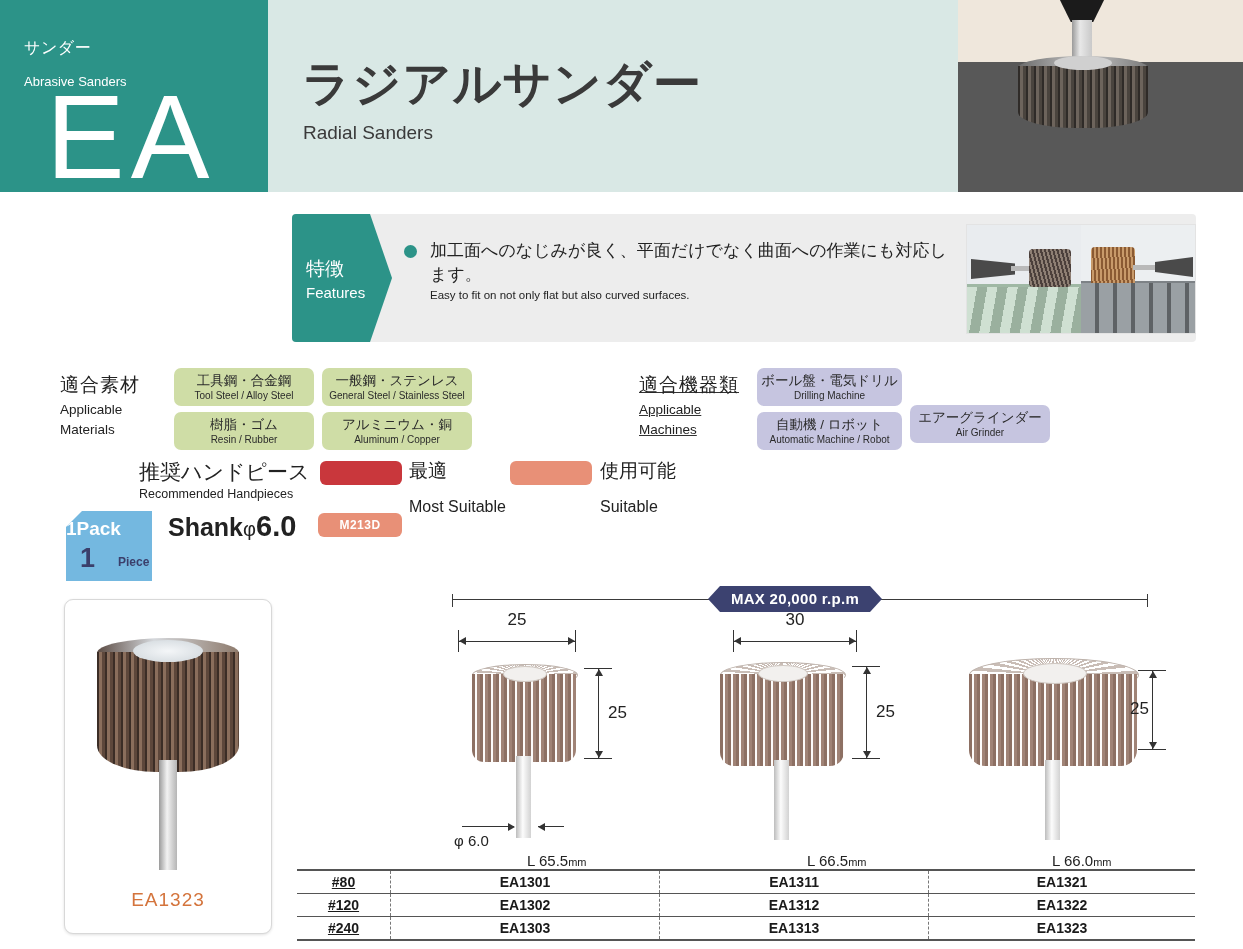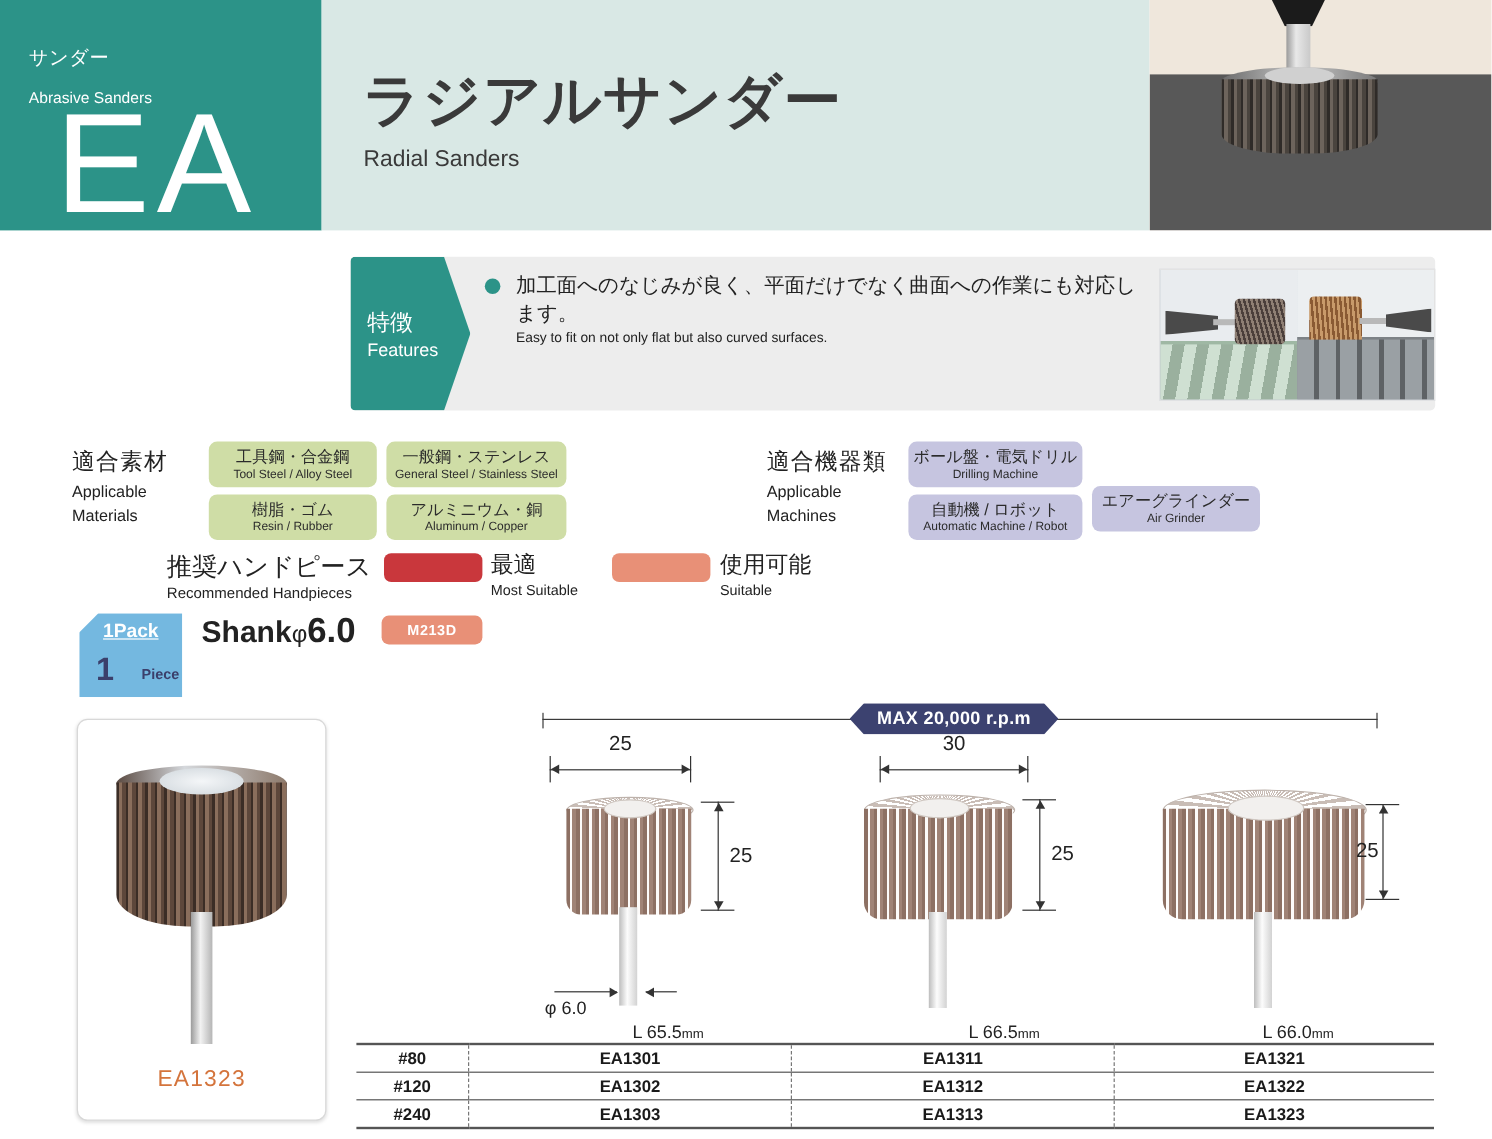--- a/index.html
+++ b/index.html
@@ -25,21 +25,21 @@
 
   
   .feat-wrap{position:absolute;left:292px;top:214px;width:904px;height:128px;background:#ededed;
              border-radius:4px;}
   .feat-tab{position:absolute;left:0;top:0;width:100px;height:128px;background:#2c9388;
             border-radius:4px 0 0 4px;
             clip-path:polygon(0 0,78% 0,100% 50%,78% 100%,0 100%);}
   .feat-tab .jp{position:absolute;left:14px;top:42px;font-size:19px;color:#ffffff;}
   .feat-tab .en{position:absolute;left:14px;top:70px;font-size:15px;color:#fff;}
   .feat-list{position:absolute;left:112px;top:12px;width:560px;}
-  .feat-item{position:relative;margin-bottom:6px;padding-left:26px;}
+  .feat-item{position:relative;margin-bottom:6px;padding-left:26px;margin-top:13px;}
   .feat-bullet{position:absolute;left:0;top:6px;width:13px;height:13px;border-radius:50%;
                background:#2c9388;}
   .feat-jp{font-size:17px;color:#222;line-height:24px;}
   .feat-en{font-size:11.5px;color:#222;line-height:16px;}
   .feat-photo{position:absolute;left:674px;top:10px;width:228px;height:108px;overflow:hidden;
               background:#cfd8e0;border:1px solid #e3e3e3;}
   .fp-half{position:absolute;top:0;width:114px;height:108px;}
 
   
   .blk-label{position:absolute;}
@@ -52,27 +52,27 @@
   .chip-mat{background:#cfdda6;}
   .chip-mac{background:#c6c5e0;}
 
   
   .hp-label{position:absolute;left:139px;top:458px;}
   .hp-label .jp{font-size:21px;color:#222;}
   .hp-label .en{font-size:12.5px;color:#222;margin-top:1px;}
   .swatch{position:absolute;width:82px;height:24px;border-radius:6px;}
   .sw-text{position:absolute;}
   .sw-text .jp{font-size:19px;color:#222;}
-  .sw-text .en{font-size:12px;color:#222;margin-top:1px;}
+  .sw-text .en{font-size:16px;color:#222;margin-top:14px;}
 
   
   .pack{position:absolute;left:66px;top:511px;width:86px;height:70px;background:#74b8e0;
         clip-path:polygon(16px 0,100% 0,100% 100%,0 100%,0 16px);}
-  .pack .l1{position:absolute;left:0;top:7px;width:86px;text-align:center;font-size:16px;color:#fff;
-            font-weight:bold;text-decoration:underline;}
+  .pack .l1{position:absolute;left:0;top:7px;width:86px;font-size:19px;color:#fff;
+            font-weight:bold;}
   .pack .l2{position:absolute;left:14px;top:34px;font-size:27px;color:#3b3f6b;font-weight:bold;
             line-height:27px;}
   .pack .l3{position:absolute;left:36px;top:44px;font-size:12px;color:#3b3f6b;font-weight:bold;margin-left:16px;}
   .shank{position:absolute;left:168px;top:510px;font-size:25px;color:#222;font-weight:bold;}
   .shank .dia{font-size:20px;font-weight:normal;}
   .shank .num{font-size:29px;}
   .m213d{position:absolute;left:318px;top:513px;width:84px;height:24px;background:#e89077;
          border-radius:6px;color:#fff;font-size:12px;font-weight:bold;text-align:center;
          line-height:24px;letter-spacing:.5px;}
 
@@ -114,21 +114,21 @@
   .phi-lbl{position:absolute;font-size:15px;color:#222;}
   .phi-line{position:absolute;height:1px;background:#333;}
 
   
   .tbl{position:absolute;left:297px;top:869px;width:898px;}
   .tbl table{border-collapse:collapse;width:898px;}
   .tbl td{font-size:14px;color:#1a1a1a;text-align:center;height:22px;padding:0;
           border-top:1px solid #1d4ed8;border-bottom:1px solid #555;font-weight:bold;}
   .tbl tr:first-child td{border-top:2px solid #555;}
   .tbl tr:last-child td{border-bottom:2px solid #555;}
-  .tbl td.grit{width:93px;border-right:1px dashed #777;}
+  .tbl td.grit{width:93px;border-right:1px dashed #777;text-decoration:underline;}
   .tbl td.prod{border-right:1px dashed #777;}
   .tbl td.prod:last-child{border-right:none;}
 </style>
 </head>
 <body>
 
 <div class="header">
   <div class="hdr-teal"></div>
   <div class="hdr-cat-jp">サンダー</div>
   <div class="hdr-cat-en">Abrasive Sanders</div>
@@ -208,21 +208,21 @@
 </div>
 <div class="chip chip-mat" style="left:174px;top:412px;width:140px;height:38px;">
   <div class="jp">樹脂・ゴム</div>
   <div class="en">Resin / Rubber</div>
 </div>
 <div class="chip chip-mat" style="left:322px;top:412px;width:150px;height:38px;">
   <div class="jp">アルミニウム・銅</div>
   <div class="en">Aluminum / Copper</div>
 </div>
 
-<div class="blk-label" style="left:639px;top:372px;">
+<div class="blk-label" style="left:639px;top:372px;text-decoration:underline;">
   <div class="jp">適合機器類</div>
   <div class="en">Applicable</div>
   <div class="en">Machines</div>
 </div>
 <div class="chip chip-mac" style="left:757px;top:368px;width:145px;height:38px;">
   <div class="jp">ボール盤・電気ドリル</div>
   <div class="en">Drilling Machine</div>
 </div>
 <div class="chip chip-mac" style="left:910px;top:368px;width:140px;height:38px;margin-top:37px;">
   <div class="jp">エアーグラインダー</div>

